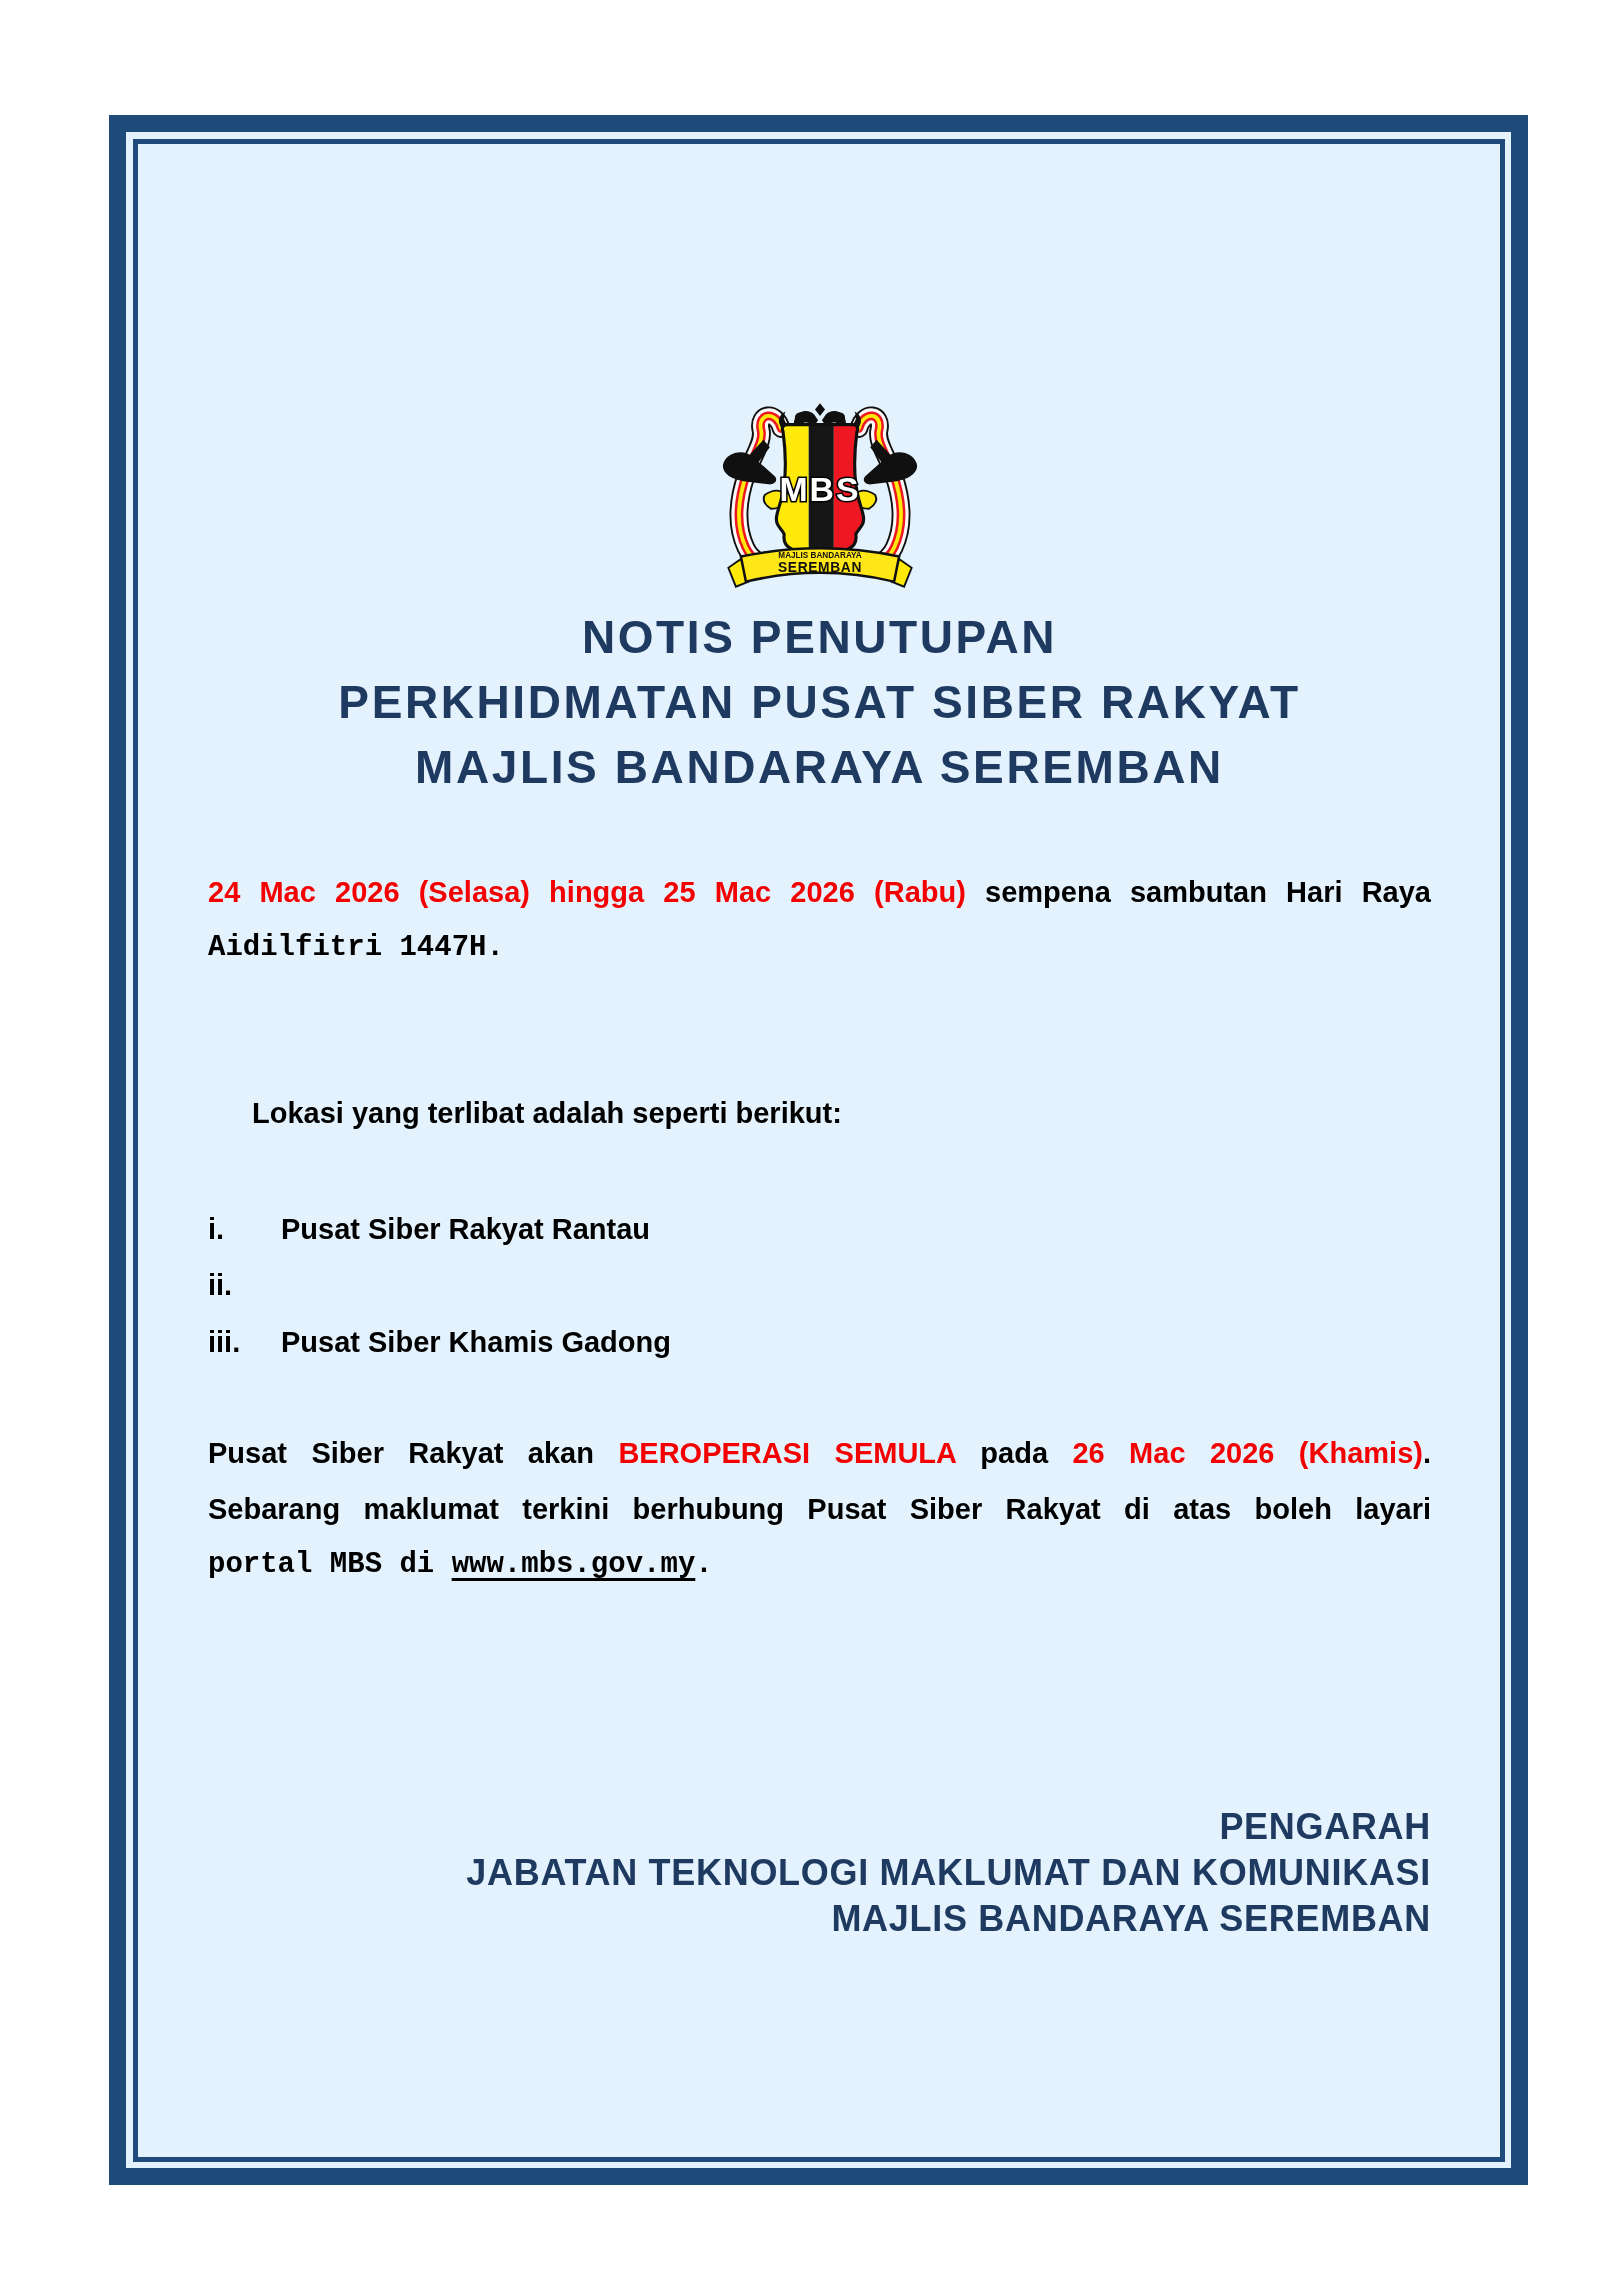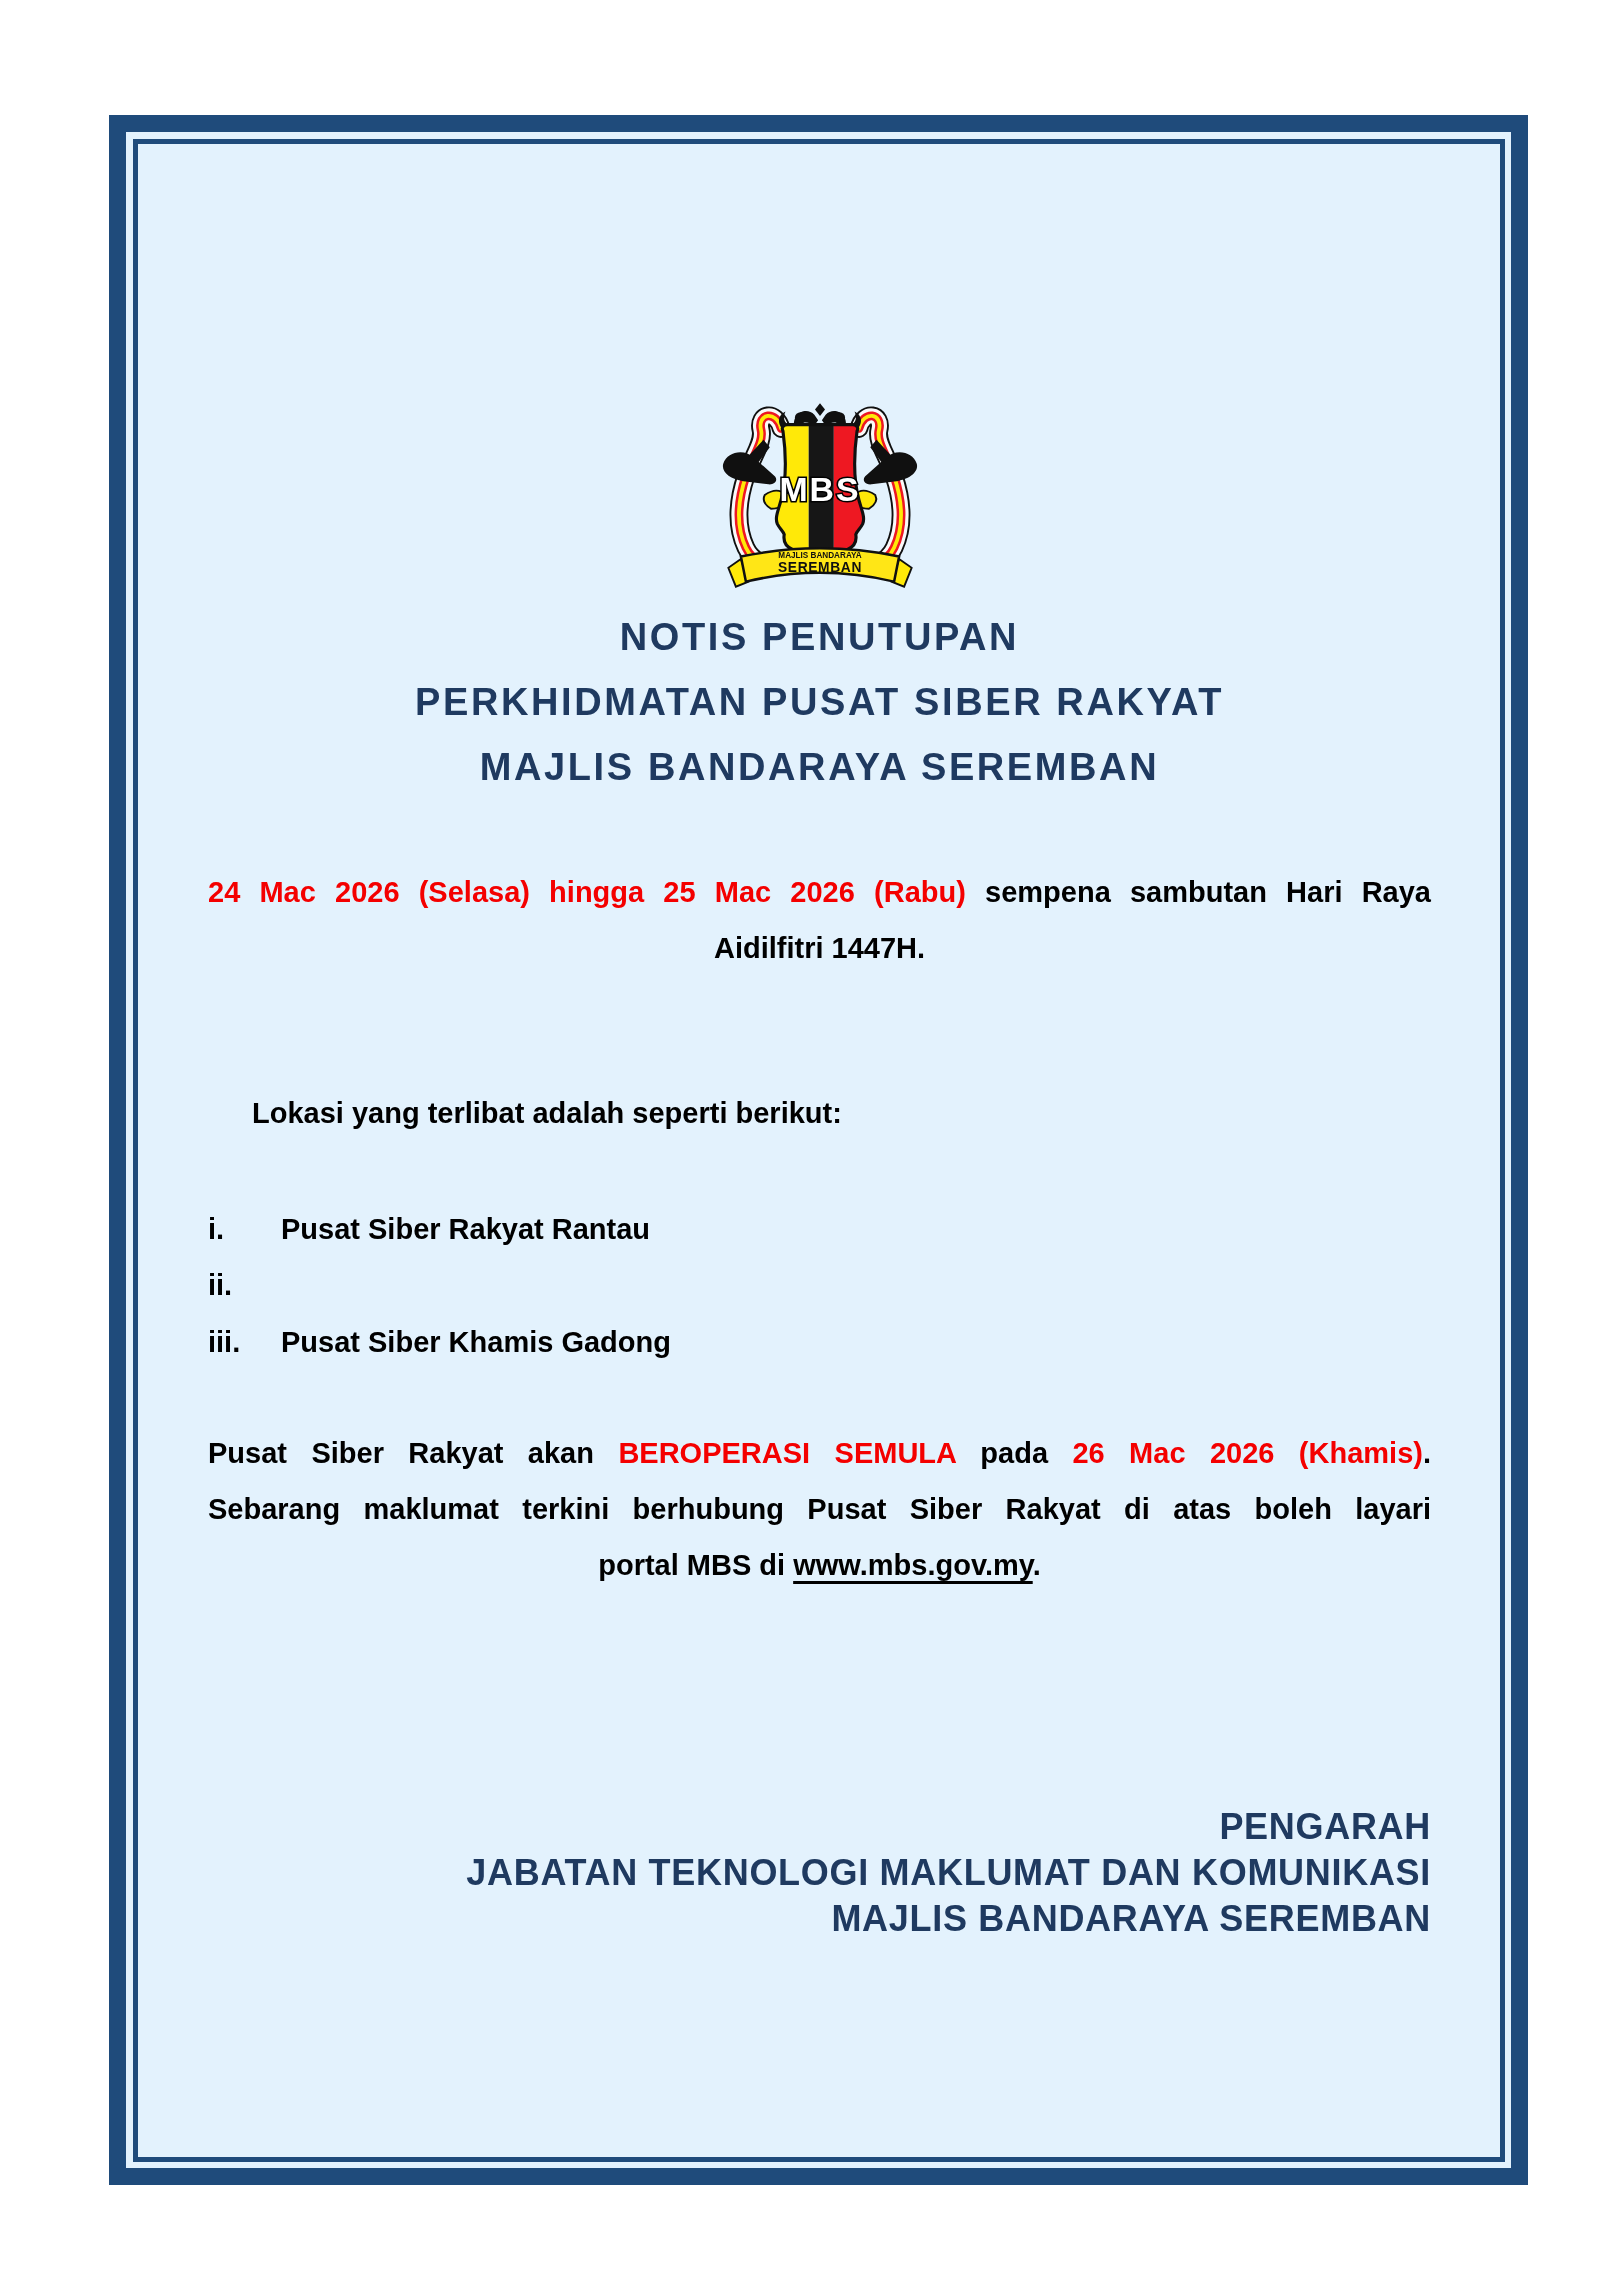--- a/index.html
+++ b/index.html
@@ -11,26 +11,26 @@
   .frame-outer {
     position:absolute; left:109px; top:115px; width:1419px; height:2070px;
     box-sizing:border-box; border:17px solid #1F4B7B; background:#E3F2FD; padding:6.5px;
   }
   .frame-inner {
     width:100%; height:100%; box-sizing:border-box; border:5.9px solid #1F4B7B;
   }
   .logo { position:absolute; left:707px; top:400px; width:226px; height:190px; }
   .title-block {
     position:absolute; left:208px; top:605px; width:1223px; text-align:center;
-    color:#1F3A60; font-size:38px; line-height:65px; letter-spacing:2.6px;
+    color:#1F3A60; font-size:46px; line-height:65px; letter-spacing:2.6px;
   }
   .para, .list-item, .signature { position:absolute; left:208px; width:1223px; margin:0;
     font-size:29px; line-height:56px; color:#000000; }
   .line-just { text-align:justify; text-align-last:justify; }
-  .line-left { text-align:center; }
+  .line-left { text-align:left;font-family:Liberation Mono, monospace; }
   .para1 { top:864px; }
   .para2 { top:1085px;margin-left:44px; }
   .item1 { top:1201px; } .item2 { top:1257px; } .item3 { top:1314px; }
   .list-item { display:flex; }
   .list-num { width:73px; flex:none; }
   .para3 { top:1425px; }
   .signature {
     top:1804px; text-align:right; color:#1F3A60; font-size:36px;
     line-height:46px; letter-spacing:0.7px;
   }

